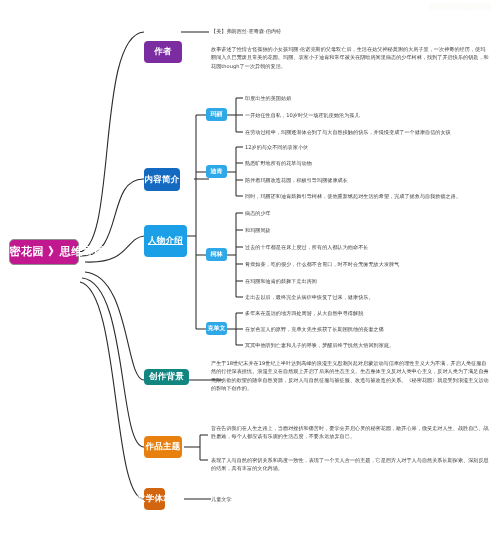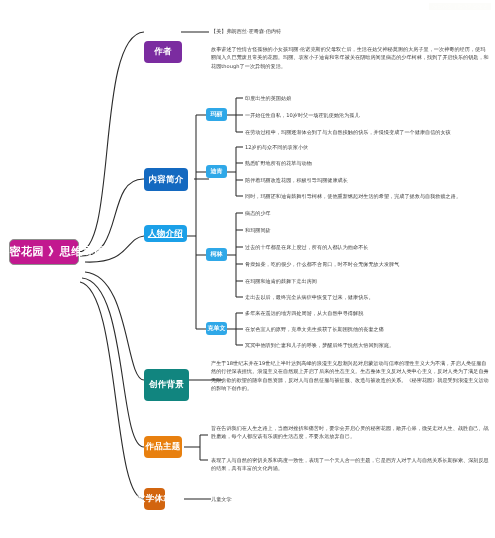--- a/index.html
+++ b/index.html
@@ -131,24 +131,24 @@
     </g>
   </svg>
 
   <div class="watermark" style="right: 4px; top: 3px;">秘密花园 | 思维导图模板</div>
 
   <div class="node root" style="left:9px; top:239px; width:70px; height:26px;">《 秘密花园 》思维导图</div>
 
   <div class="node branch" style="left:144px; top:21px; width:38px; height:22px; background:#7b2ca0;margin-top:20px;">作者</div>
   <div class="leaf" style="left:211px; top:27px; width:180px;">【美】弗朗西丝·霍奇森·伯内特</div>
 
-  <div class="node branch" style="left:144px; top:168px; width:44px; height:23px; background:#1469c0;">内容简介</div>
+  <div class="node branch" style="left:144px; top:168px; width:36px; height:23px; background:#1469c0;">内容简介</div>
   <div class="leaf wrap" style="left:211px; top:45px; width:278px;">故事讲述了性情古怪孤独的小女孩玛丽·伦诺克斯的父母双亡后，生活在姑父神秘莫测的大房子里，一次神奇的经历，使玛丽闯入久已荒废且常美的花园。玛丽、农家小子迪肯和常年被关在阴暗房间里病态的少年柯林，找到了开启快乐的钥匙，和花园though了一次异朝的复活。</div>
 
-  <div class="node branch" style="left:144px; top:225px; width:43px; height:17px; background:#1ba0e8;text-decoration:underline;">人物介绍</div>
+  <div class="node branch" style="left:144px; top:225px; width:43px; height:32px; background:#1ba0e8;text-decoration:underline;">人物介绍</div>
 
   <div class="node sub" style="left:206px; top:108px; width:21px; height:13px;">玛丽</div>
   <div class="leaf" style="left:245px; top:94px; width:245px;">印度出生的英国姑娘</div>
   <div class="leaf" style="left:245px; top:111px; width:245px;">一开始任性自私，10岁时父一场霍乱使她沦为孤儿</div>
   <div class="leaf" style="left:245px; top:128px; width:248px;">在劳动过程中，玛丽逐渐体会到了与大自然接触的快乐，并慢慢变成了一个健康自信的女孩</div>
 
   <div class="node sub" style="left:206px; top:165px; width:21px; height:13px;">迪肯</div>
   <div class="leaf" style="left:245px; top:143px; width:245px;">12岁的与众不同的农家小伙</div>
   <div class="leaf" style="left:245px; top:159px; width:245px;">熟悉旷野地所有的花草与动物</div>
   <div class="leaf" style="left:245px; top:176px; width:245px;">陪伴着玛丽改造花园，积极引导玛丽健康成长</div>
@@ -160,21 +160,21 @@
   <div class="leaf" style="left:245px; top:243px; width:245px;">过去的十年都是在床上度过，所有的人都认为他命不长</div>
   <div class="leaf" style="left:245px; top:260px; width:248px;">骨瘦如柴，吃的很少，什么都不合胃口，时不时会无缘无故大发脾气</div>
   <div class="leaf" style="left:245px; top:277px; width:245px;">在玛丽和迪肯的鼓舞下走出房间</div>
   <div class="leaf" style="left:245px; top:293px; width:248px;">走出去以后，最终完全从病症中恢复了过来，健康快乐。</div>
 
   <div class="node sub" style="left:206px; top:322px; width:21px; height:13px;">克单文</div>
   <div class="leaf" style="left:245px; top:309px; width:248px;">多年来在遥远的地方四处周游，从大自然中寻得解脱</div>
   <div class="leaf" style="left:245px; top:325px; width:248px;">在景色宜人的原野，克单文先生接获了长期困扰他的丧妻之痛</div>
   <div class="leaf" style="left:245px; top:341px; width:248px;">冥冥中他听到亡妻和儿子的呼唤，梦醒后终于悦然大悟回到家庭。</div>
 
-  <div class="node branch" style="left:144px; top:369px; width:45px; height:32px; background:#11857f;">创作背景</div>
+  <div class="node branch" style="left:144px; top:369px; width:45px; height:16px; background:#11857f;">创作背景</div>
   <div class="leaf wrap" style="left:211px; top:359px; width:278px;">产生于18世纪末并在19世纪上半叶达到高峰的浪漫主义思潮兴起对启蒙运动与信奉的理性主义大为不满，开启人类征服自然的行径深表担忧。浪漫主义在自然观上开启了后来的生态主义。生态整体主义反对人类中心主义，反对人类为了满足自身无限贪欲的欲望的随幸自然资源，反对人与自然征服与被征服、改造与被改造的关系。《秘密花园》就是受到浪漫主义运动的影响下创作的。</div>
 
   <div class="node branch" style="left:144px; top:436px; width:38px; height:22px; background:#e8800f;">作品主题</div>
   <div class="leaf wrap" style="left:211px; top:424px; width:278px;">旨在告诉我们在人生之路上，当面对挫折和痛苦时，要学会开启心灵的秘密花园，敞开心扉，微笑走对人生、战胜自己、战胜磨难，每个人都应该有乐观的生活态度，不要永远放弃自己。</div>
   <div class="leaf wrap" style="left:211px; top:456px; width:278px;">表现了人与自然的密切关系和高度一致性，表现了一个天人合一的主题，它是西方人对于人与自然关系长期探索、深刻反思的结果，具有丰富的文化内涵。</div>
 
   <div class="node branch" style="left:144px; top:488px; width:21px; height:22px; background:#d2650f;">文学体裁</div>
   <div class="leaf" style="left:211px; top:495px; width:140px;">儿童文学</div>
 
 </div>

